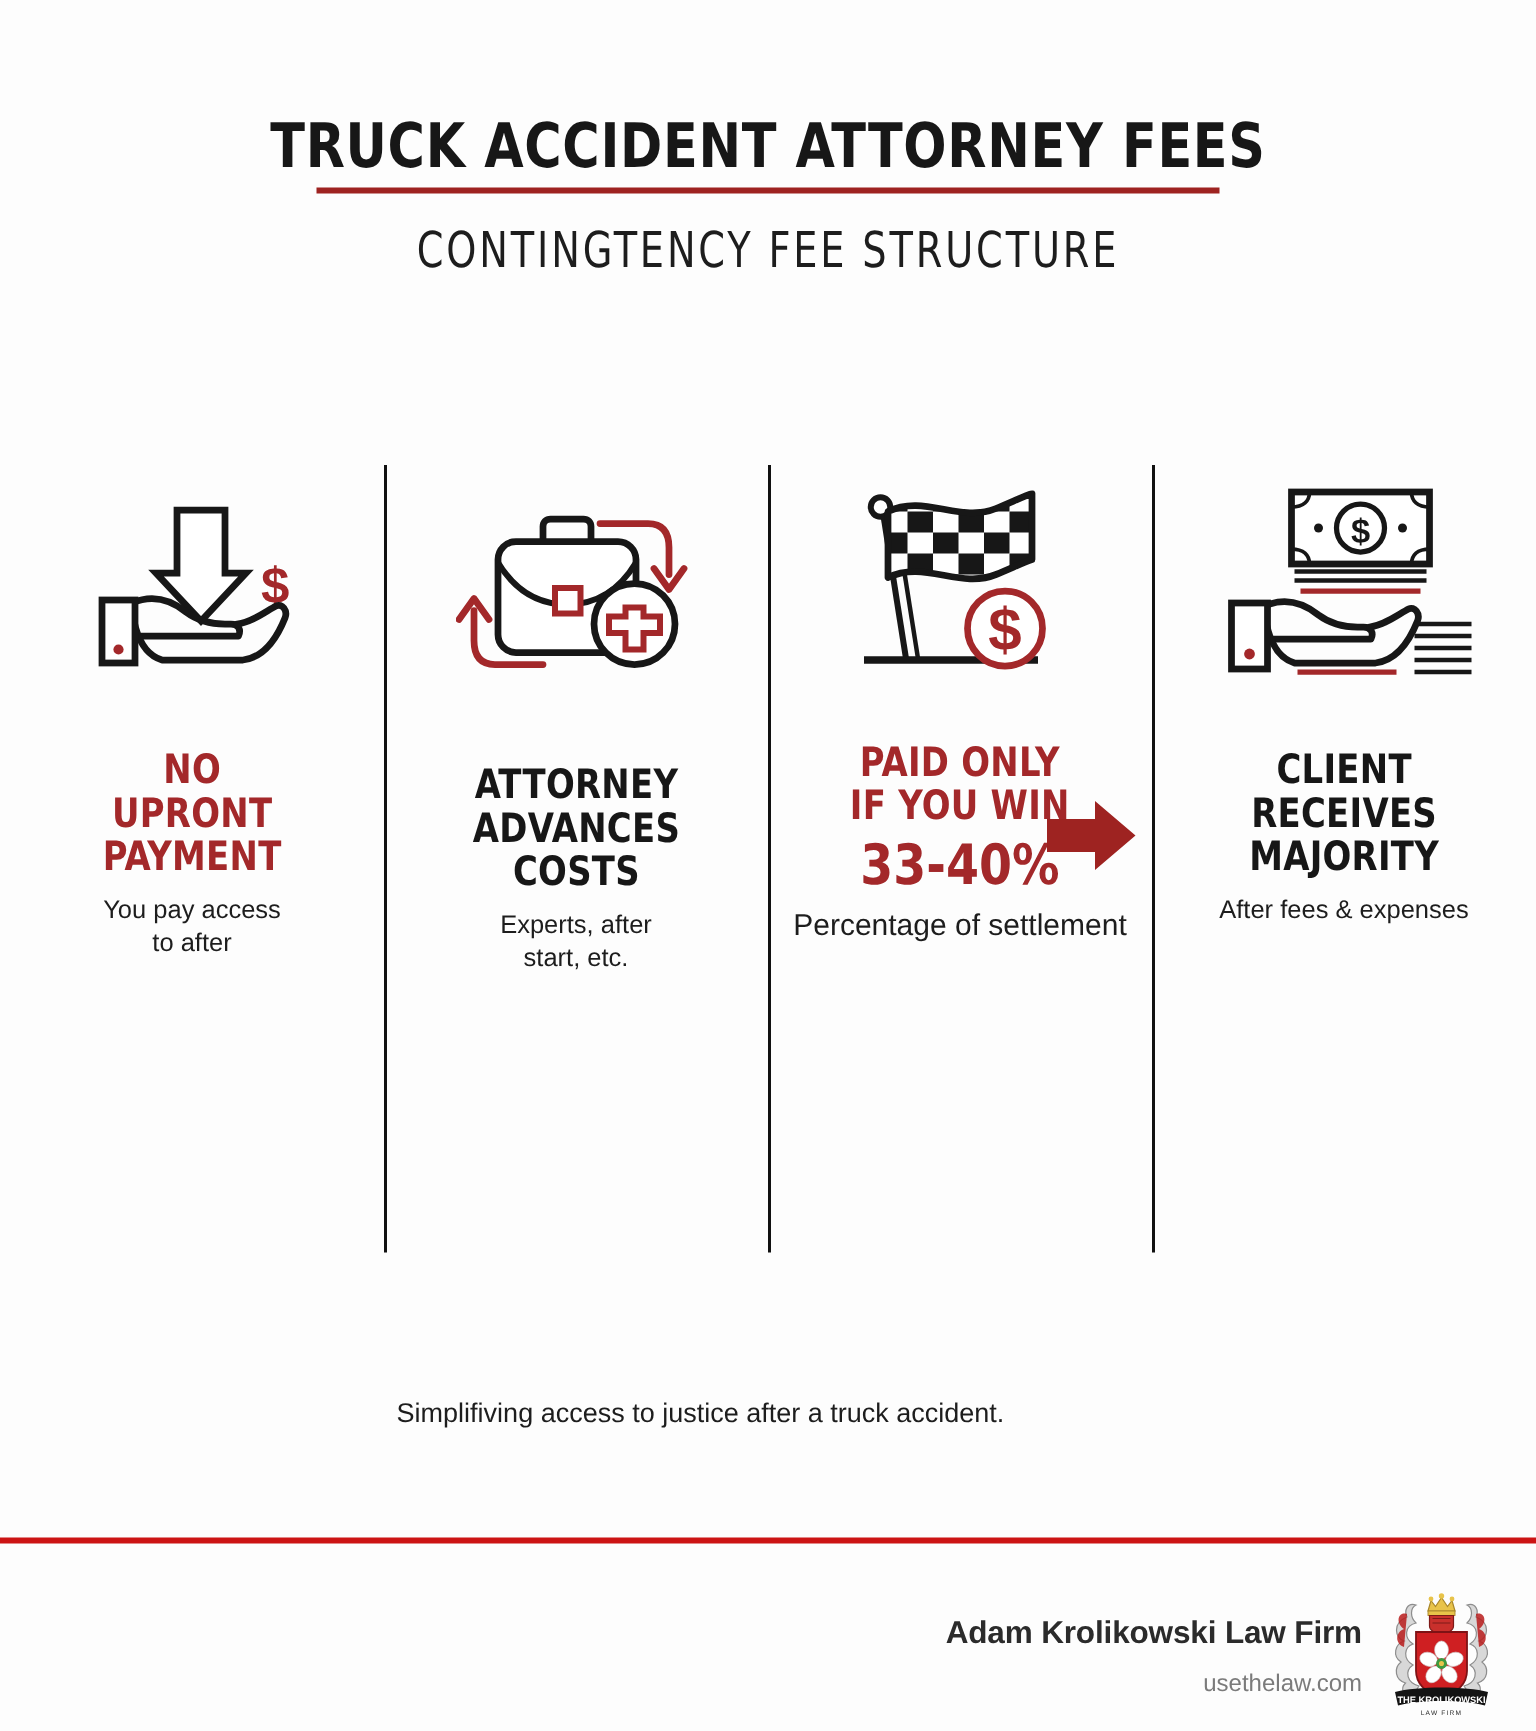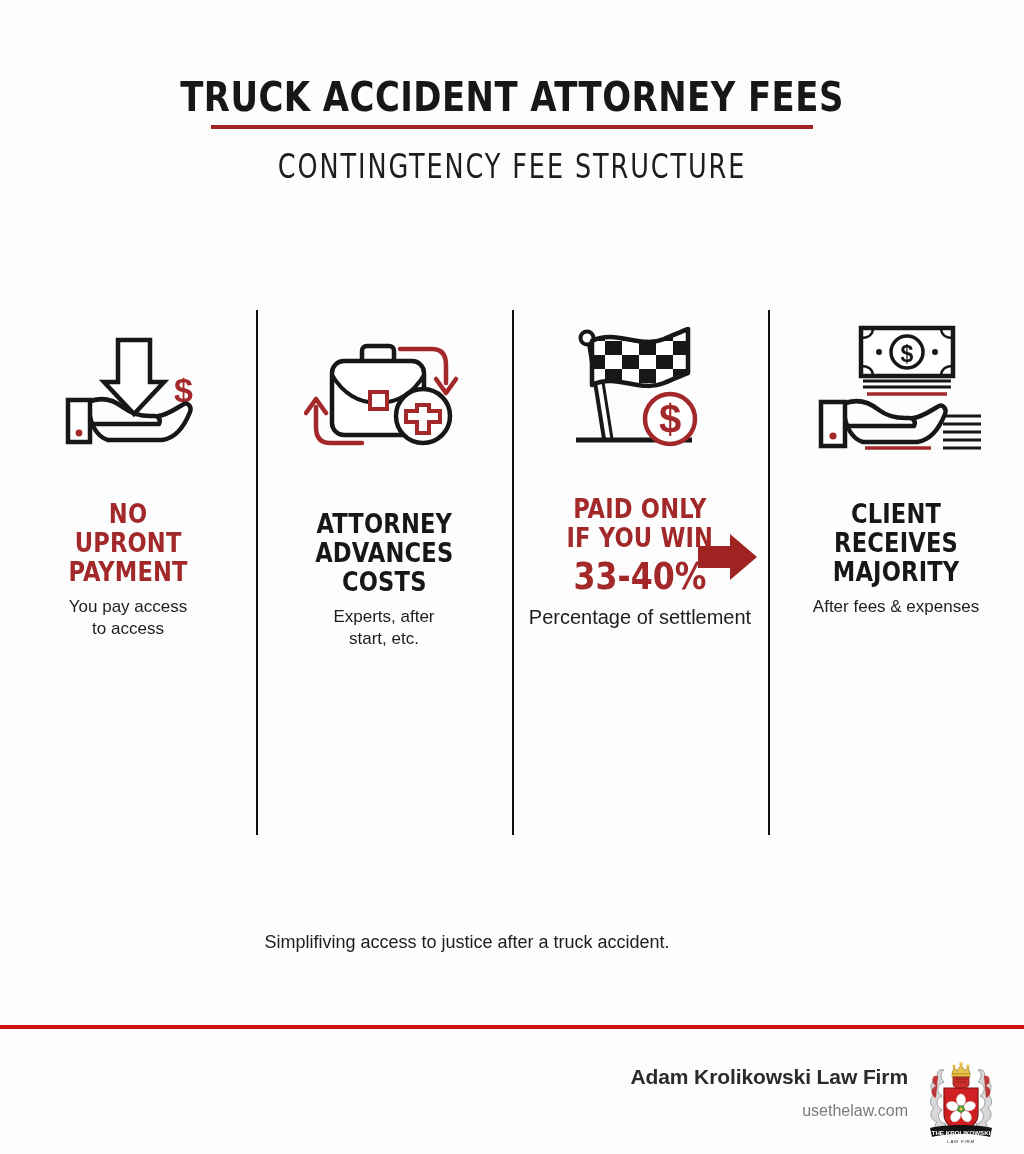--- a/index.html
+++ b/index.html
@@ -153,21 +153,21 @@
     height: 4px;
     background: #cc1414;
   }
   .brand {
     position: absolute;
     top: 1058px;
     left: 0;
     width: 1024px;
     display: flex;
     justify-content: flex-end;
-    align-items: flex-start;
+    align-items: center;
     padding-right: 26px;
     box-sizing: border-box;
   }
   .brand-text {
     text-align: right;
     padding-right: 16px;
     padding-top: 7px;
   }
   .brand-name {
     font-size: 21px;
@@ -210,21 +210,21 @@
         <circle cx="21" cy="103" r="3.4" fill="#a3282a"></circle>
       </svg>
     </div>
     <div class="heading red">
       <div>NO</div>
       <div>UPRONT</div>
       <div>PAYMENT</div>
     </div>
     <div class="caption">
       <div>You pay access</div>
-      <div>to access</div>
+      <div>to after</div>
     </div>
   </div>
 
   <div class="col col2">
     <div class="icon-wrap">
       <svg width="160" height="122" viewBox="0 0 160 122">
 
         <path d="M96 12 L128 12 C138 12 142 18 142 28 L142 46" fill="none" stroke="#a3282a" stroke-width="4.5" stroke-linecap="round"></path>
         <path d="M132 42 L142 56 L152 42" fill="none" stroke="#a3282a" stroke-width="4.5" stroke-linecap="round" stroke-linejoin="round"></path>
 

